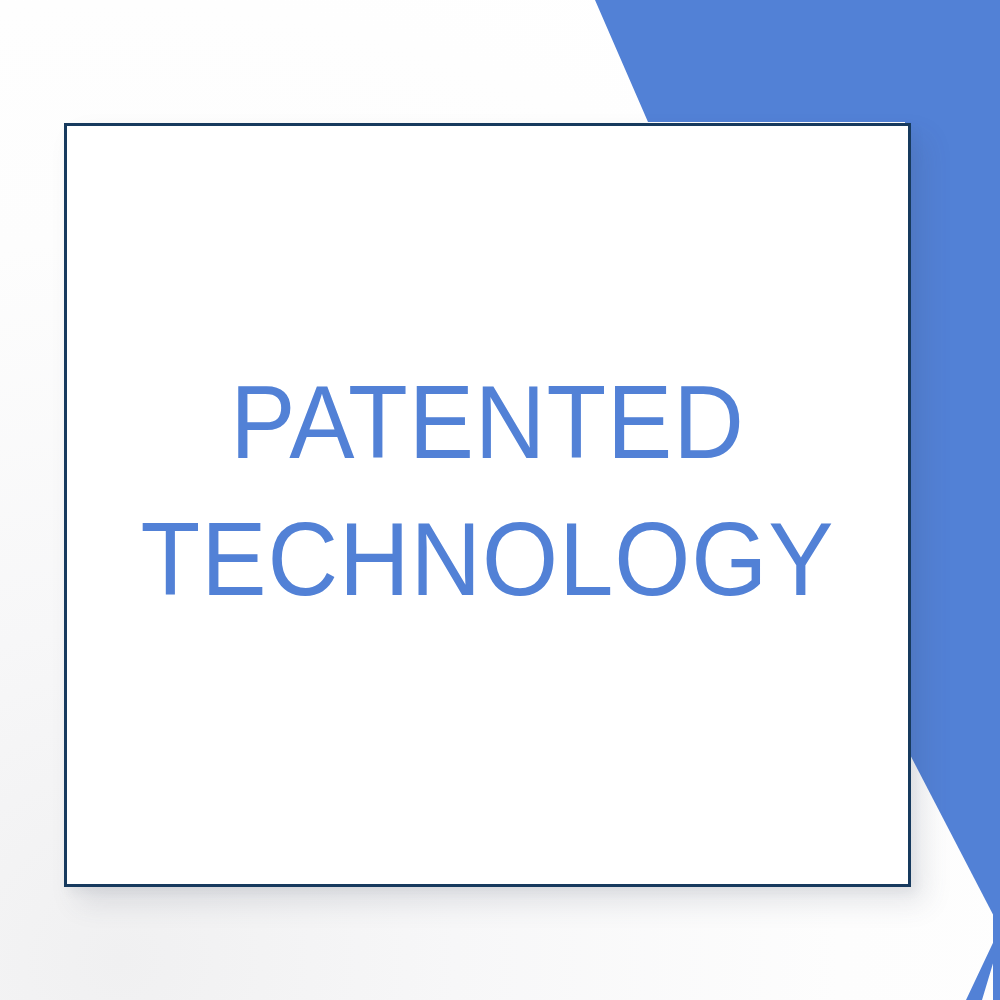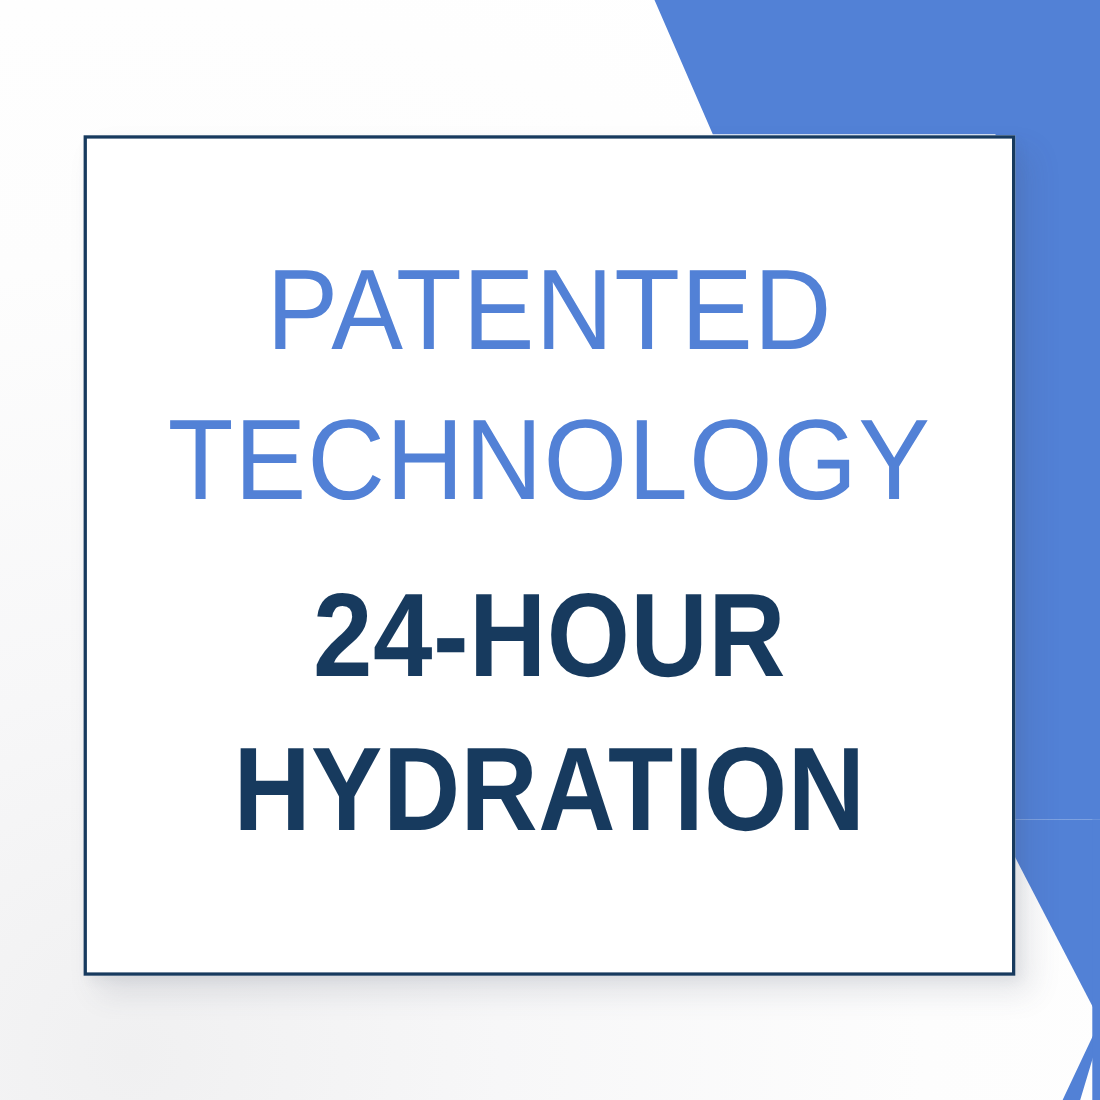--- a/index.html
+++ b/index.html
@@ -37,21 +37,21 @@
     position: absolute;
     inset: 0;
     width: 1000px;
     height: 1000px;
     pointer-events: none;
   }
 
   
   .card {
     position: absolute;
-    left: 76px;
+    left: 64px;
     top: 123px;
     width: 847px;
     height: 764px;
     box-sizing: border-box;
     background: #ffffff;
     border: 3px solid #173a5e;
     box-shadow: 14px 16px 26px rgba(70, 80, 100, 0.13),
                 4px 5px 10px rgba(70, 80, 100, 0.07);
     display: flex;
     flex-direction: column;
@@ -107,21 +107,17 @@
   </svg>
 
   <div class="card">
     <div class="card-inner">
 
       <div class="lines-light">
         <div class="headline-light">PATENTED</div>
         <div class="headline-light">TECHNOLOGY</div>
       </div>
 
-      <div class="line-gap-top">
-        <div class="headline-bold">24-HOUR</div>
-        <div class="headline-bold">HYDRATION</div>
-      </div>
 
     </div>
   </div>
 
 </div>
 
 </body></html>

